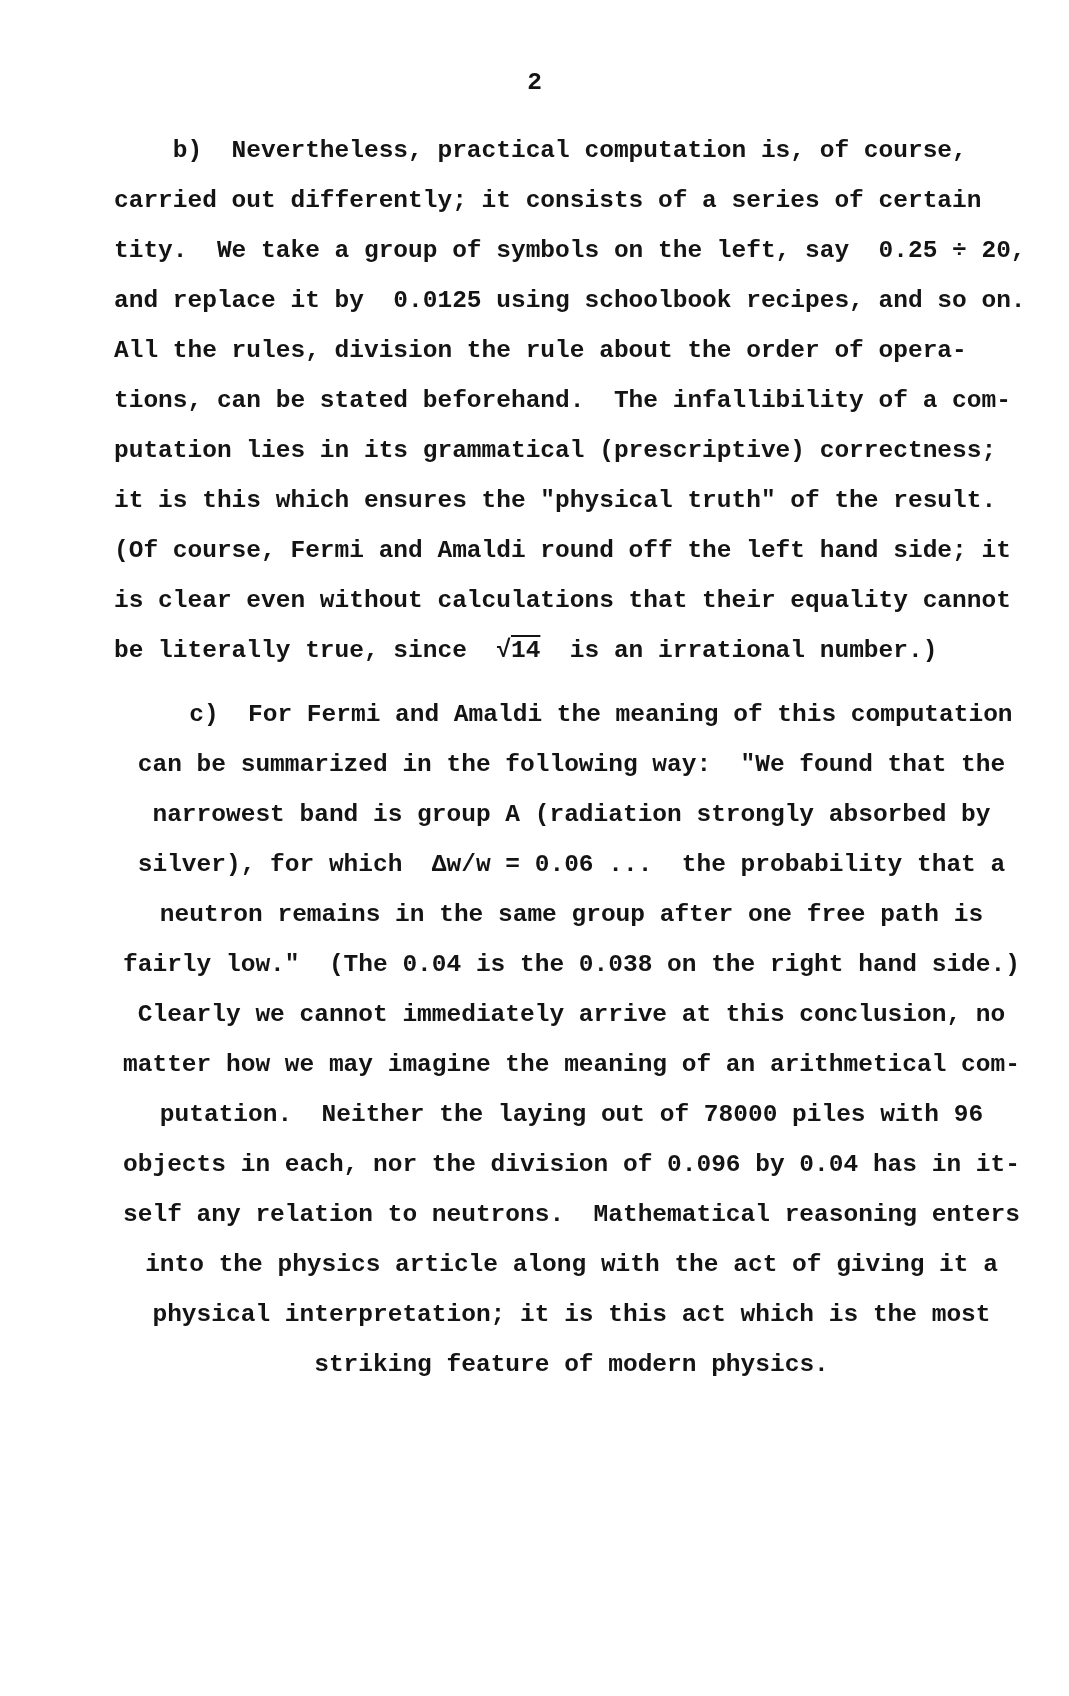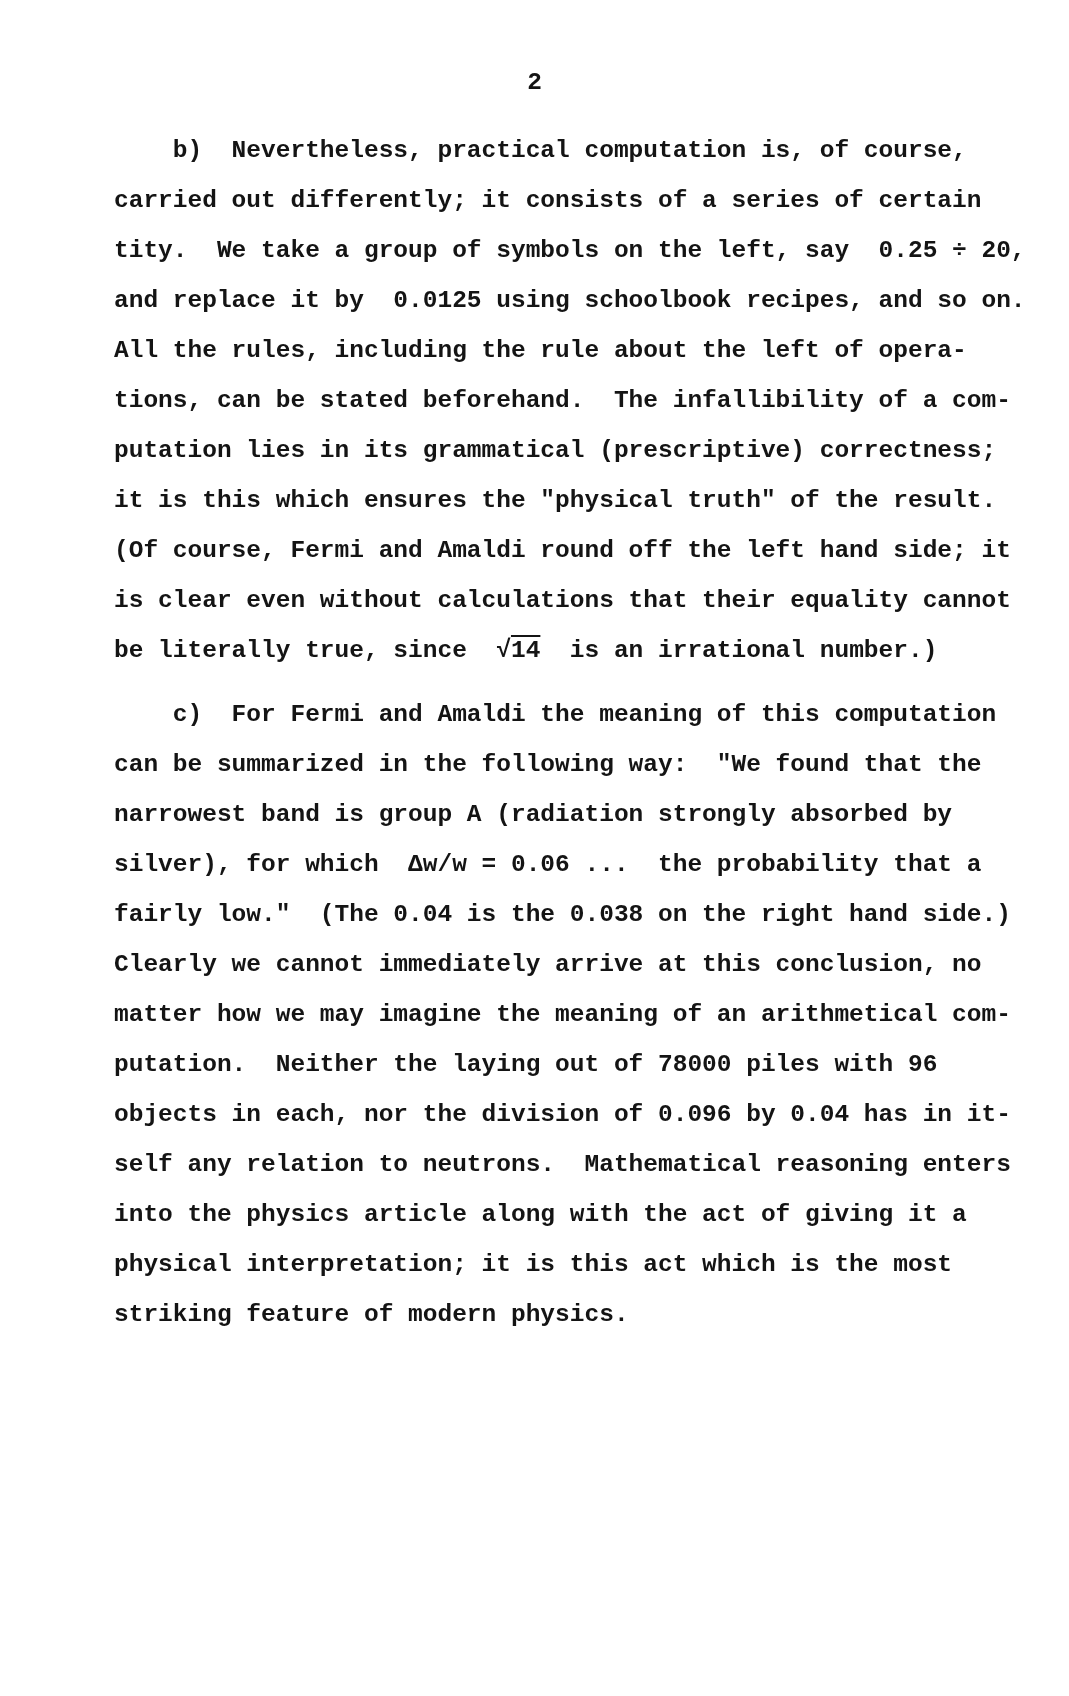--- a/index.html
+++ b/index.html
@@ -33,51 +33,52 @@
     top: 126px;
     right: 40px;
   }
   .line {
     white-space: pre;
     height: 50px;
     line-height: 50px;
     margin-left: 39px;
   }
   .line span { white-space: pre; }
-  .para-gap { margin-top: 14px; }
+  .para-gap { margin-top: 14px; text-align: center; }
   .overline { text-decoration: overline; }
 </style>
 </head>
 <body>
 
 <div class="doc">
 
   <div class="pagenum">2</div>
 
   <div class="content">
 
     <div>
       <div class="line">    b)  Nevertheless, practical computation is, of course,</div>
       <div class="line">carried out differently; it consists of a series of certain</div>
       <div class="line">tity.  We take a group of symbols on the left, say  0.25 ÷ 20,</div>
       <div class="line">and replace it by  0.0125 using schoolbook recipes, and so on.</div>
-      <div class="line">All the rules, including the rule about the left of opera-</div>
+      <div class="line">All the rules, division the rule about the order of opera-</div>
       <div class="line">tions, can be stated beforehand.  The infallibility of a com-</div>
       <div class="line">putation lies in its grammatical (prescriptive) correctness;</div>
       <div class="line">it is this which ensures the "physical truth" of the result.</div>
       <div class="line">(Of course, Fermi and Amaldi round off the left hand side; it</div>
       <div class="line">is clear even without calculations that their equality cannot</div>
       <div class="line"><span>be literally true, since  √</span><span class="overline">14</span><span>  is an irrational number.)</span></div>
     </div>
 
     <div class="para-gap">
       <div class="line">    c)  For Fermi and Amaldi the meaning of this computation</div>
       <div class="line">can be summarized in the following way:  "We found that the</div>
       <div class="line">narrowest band is group A (radiation strongly absorbed by</div>
       <div class="line">silver), for which  Δw/w = 0.06 ...  the probability that a</div>
+      <div class="line">neutron remains in the same group after one free path is</div>
       <div class="line">fairly low."  (The 0.04 is the 0.038 on the right hand side.)</div>
       <div class="line">Clearly we cannot immediately arrive at this conclusion, no</div>
       <div class="line">matter how we may imagine the meaning of an arithmetical com-</div>
       <div class="line">putation.  Neither the laying out of 78000 piles with 96</div>
       <div class="line">objects in each, nor the division of 0.096 by 0.04 has in it-</div>
       <div class="line">self any relation to neutrons.  Mathematical reasoning enters</div>
       <div class="line">into the physics article along with the act of giving it a</div>
       <div class="line">physical interpretation; it is this act which is the most</div>
       <div class="line">striking feature of modern physics.</div>
     </div>

